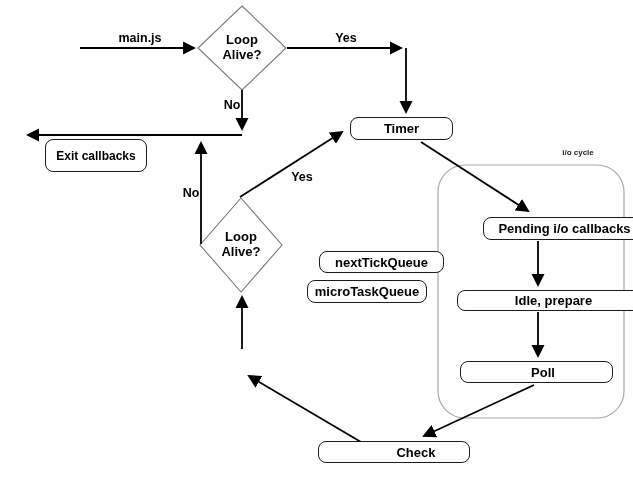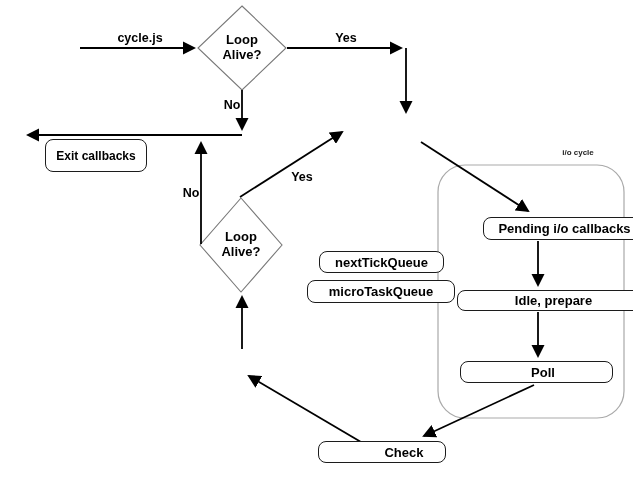--- a/index.html
+++ b/index.html
@@ -57,39 +57,40 @@
       <line x1="538" y1="241" x2="538" y2="285" marker-end="url(#arw)"></line>
       <line x1="538" y1="312" x2="538" y2="356" marker-end="url(#arw)"></line>
       <line x1="534" y1="385" x2="424" y2="436" marker-end="url(#arw)"></line>
       <line x1="361" y1="442" x2="249" y2="376" marker-end="url(#arw)"></line>
       <line x1="242" y1="349" x2="242" y2="297" marker-end="url(#arw)"></line>
     </g>
   </svg>
 
   <div class="node small" style="left:45px;top:139px;width:102px;height:33px;">Exit callbacks</div>
 
+  <div class="node" style="left:350px;top:117px;width:103px;height:23px;">Timer</div>
 
   <div class="node" style="left:455px;top:217px;width:163px;height:23px;margin-left:28px;">Pending i/o callbacks</div>
 
   <div class="node" style="left:457px;top:290px;width:193px;height:21px;">Idle, prepare</div>
 
   <div class="node" style="left:460px;top:361px;width:153px;height:22px;padding-left:13px;">Poll</div>
 
-  <div class="node" style="left:318px;top:441px;width:128px;height:22px;padding-left:44px;">Check</div>
+  <div class="node" style="left:318px;top:441px;width:152px;height:22px;padding-left:44px;">Check</div>
 
 
   <div class="node" style="left:307px;top:251px;width:125px;height:22px;margin-left:12px;">nextTickQueue</div>
 
-  <div class="node" style="left:307px;top:280px;width:148px;height:23px;">microTaskQueue</div>
+  <div class="node" style="left:307px;top:280px;width:120px;height:23px;">microTaskQueue</div>
 
   <div class="diamond-label" style="left:212px;top:32px;width:60px;">Loop Alive?</div>
 
   <div class="diamond-label" style="left:211px;top:229px;width:60px;">Loop Alive?</div>
 
-  <div class="edge-label" style="left:108px;top:32px;width:64px;">cycle.js</div>
+  <div class="edge-label" style="left:108px;top:32px;width:64px;">main.js</div>
 
   <div class="edge-label" style="left:329px;top:32px;width:34px;">Yes</div>
 
   <div class="edge-label" style="left:217px;top:99px;width:30px;">No</div>
 
   <div class="edge-label" style="left:285px;top:171px;width:34px;">Yes</div>
 
   <div class="edge-label" style="left:176px;top:187px;width:30px;">No</div>
 
   <div class="io-cycle-label" style="left:553px;top:149px;width:50px;">i/o cycle</div>

